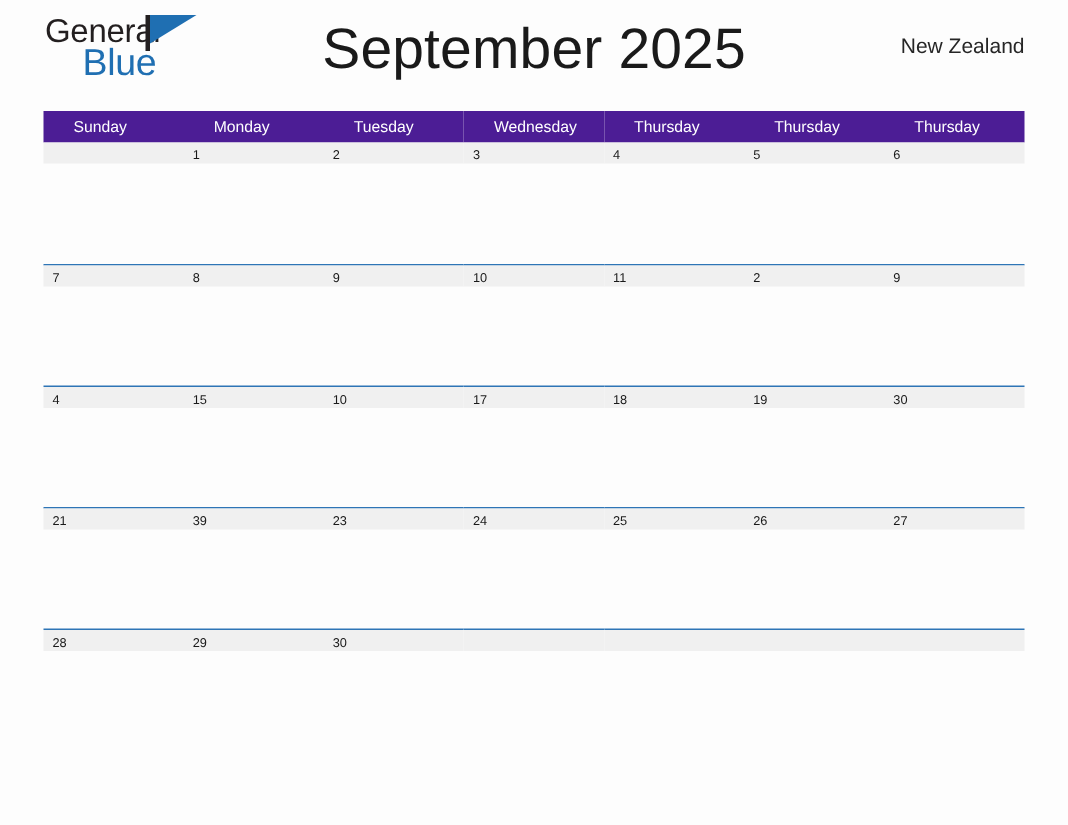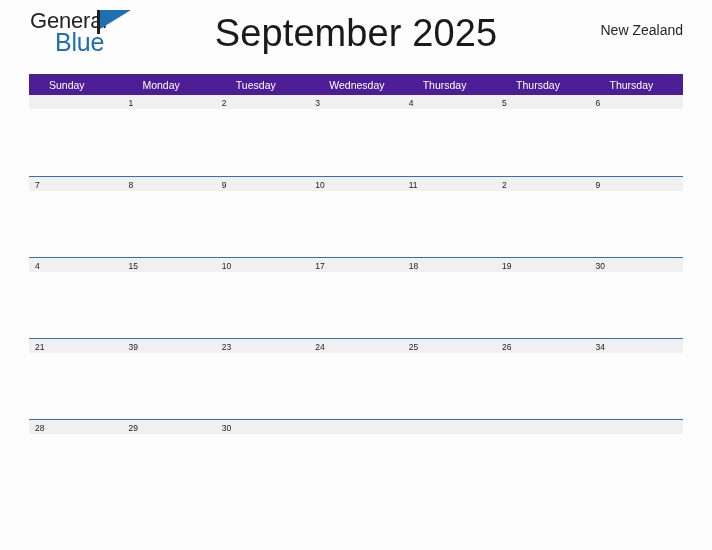--- a/index.html
+++ b/index.html
@@ -359,21 +359,21 @@
             </div>
           </td>
         <td>
             <div class="daycell-inner">
               <div class="dateband">26</div>
               <div class="events"></div>
             </div>
           </td>
         <td>
             <div class="daycell-inner">
-              <div class="dateband">34</div>
+              <div class="dateband">27</div>
               <div class="events"></div>
             </div>
           </td>
       </tr>
 
       <tr class="weekrow">
         <td>
             <div class="daycell-inner">
               <div class="dateband">28</div>
               <div class="events"></div>

